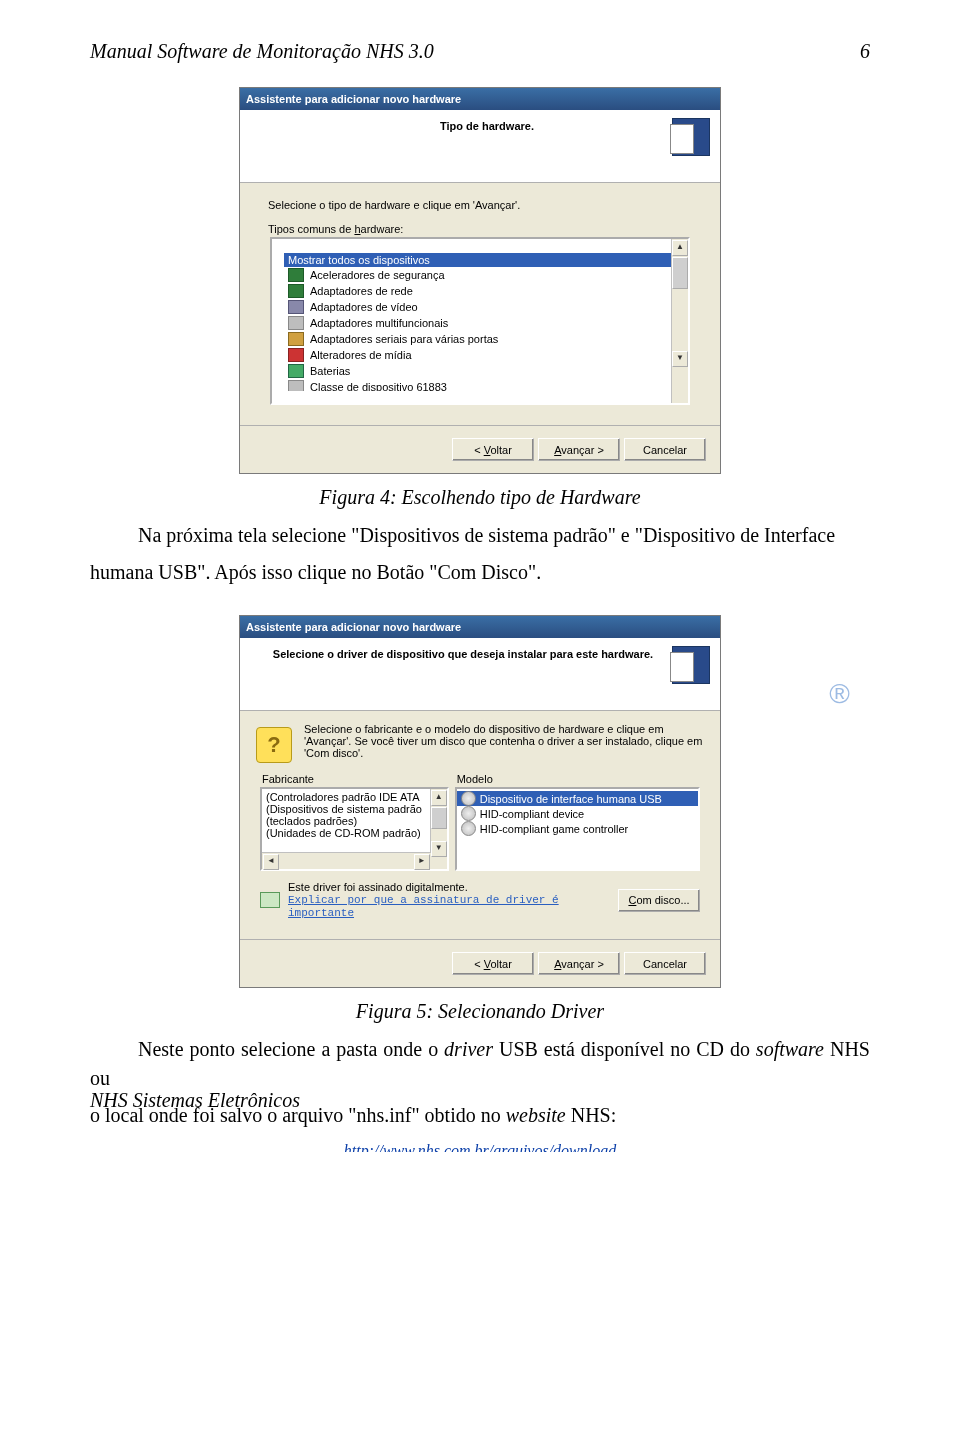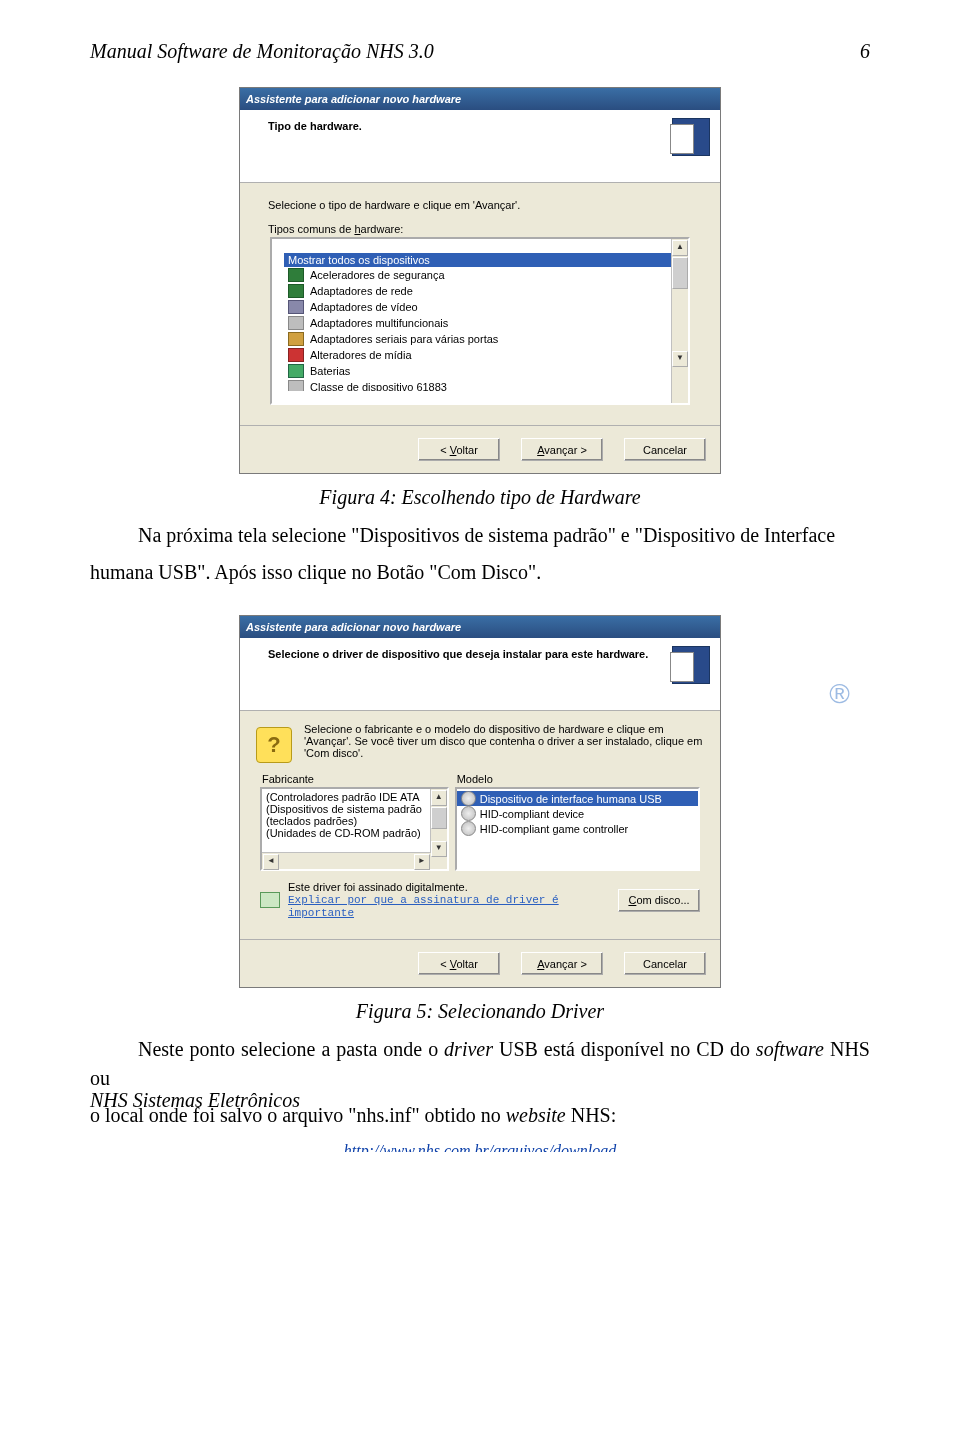--- a/index.html
+++ b/index.html
@@ -8,44 +8,44 @@
   .page-num{position:absolute;top:40px;right:90px;font-style:italic;font-size:20px;}
   .caption{font-style:italic;font-size:20px;text-align:center;margin:12px 0;}
   .para{font-size:20px;line-height:1.45;text-align:justify;margin-top:8px;}
   .indent{text-indent:48px;}
   .footer{position:absolute;bottom:40px;left:90px;font-style:italic;font-size:20px;}
   .link{color:#0a3ea8;text-decoration:underline;font-style:italic;}
   .link-block{text-align:center;margin-top:12px;font-size:16px;}
 
   
   .wizard{width:480px;margin:0 auto;font-family:Tahoma,Arial,sans-serif;font-size:11px;border:1px solid #7a7a7a;background:#ece9d8;box-shadow:0 1px 0 #fff inset;}
-  .titlebar{height:22px;background:linear-gradient(#3a6ea5,#2a4d80);color:#fff;display:flex;align-items:center;padding:0 6px;font-weight:bold;font-style:italic;}
+  .titlebar{height:22px;background:linear-gradient(#3a6ea5,#2a4d80);color:#fff;display:flex;align-items:center;padding:0 6px;font-weight:bold;}
   .whitehead{background:#fff;border-bottom:1px solid #b0b0b0;padding:10px 14px 10px 28px;position:relative;height:52px;}
-  .whitehead .t{font-weight:bold;}
+  .whitehead .t{font-weight:bold;text-align:center;}
   .whitehead .icon{position:absolute;right:10px;top:8px;width:40px;height:40px;}
   .whitehead .icon .bg{position:absolute;right:0;top:0;width:36px;height:36px;background:#294a8a;border:1px solid #1b3560;}
   .whitehead .icon .sheet{position:absolute;left:0;top:6px;width:22px;height:28px;background:#fff;border:1px solid #888;}
   .body{padding:14px 22px 6px 22px;}
   .instr{margin:2px 8px 12px 30px;}
   .underl{text-decoration:underline;}
   .listarea{border:2px inset #fff;background:#fff;height:140px;padding:12px;position:relative;margin:0 8px;}
   .listul{list-style:none;margin:0;padding:2px 0;height:100%;overflow:hidden;box-sizing:border-box;}
   .listul li{display:flex;align-items:center;padding:1px 4px;gap:6px;white-space:nowrap;}
   .listul li.sel{background:#2f5fb5;color:#fff;}
   .ico{width:14px;height:12px;background:#2f7d3a;display:inline-block;border:1px solid #1d5a28;}
   .ico.gray{background:#bdbdbd;border-color:#888;}
   .ico.mon{width:14px;height:12px;background:#88a;border:1px solid #557;}
   .ico.cd{width:13px;height:13px;border-radius:50%;background:radial-gradient(#eee,#bbb);border:1px solid #888;}
   .ico.snd{background:#d0a040;border-color:#8a6a20;}
   .ico.red{background:#c33;border-color:#822;}
   .ico.blue{background:#4a6;border-color:#264;}
   .scrollbar{position:absolute;right:0;top:0;bottom:0;width:16px;background:#ece9d8;border-left:1px solid #c0c0c0;}
   .sb-btn{width:14px;height:14px;margin:1px auto;background:#ece9d8;border:1px outset #fff;font-size:8px;line-height:12px;text-align:center;color:#333;}
   .sb-thumb{width:14px;height:30px;margin:1px auto;background:#cfcfcf;border:1px outset #fff;}
-  .btnrow{display:flex;justify-content:flex-end;gap:21px;padding:12px 14px;border-top:1px solid #b0b0b0;margin-top:14px;}
+  .btnrow{display:flex;justify-content:flex-end;gap:4px;padding:12px 14px;border-top:1px solid #b0b0b0;margin-top:14px;}
   .wbtn{min-width:82px;height:23px;background:#ece9d8;border:1px outset #fff;font:11px Tahoma,Arial;padding:0 8px;box-shadow:inset -1px -1px 0 #888;}
 
   
   .driverbody{padding:12px 16px 6px 16px;}
   .qmark{width:34px;height:34px;background:#ffe05a;border:1px solid #b89b1a;border-radius:4px;display:flex;align-items:center;justify-content:center;font-weight:bold;font-size:22px;color:#8a6a10;margin-top:4px;}
   .dflex{display:flex;gap:12px;}
   .dtxt{flex:1;}
   .twocol{display:flex;gap:6px;margin:10px 4px 4px 4px;}
   .col{flex:1;}
   .col .lbl{margin:0 0 2px 2px;}

